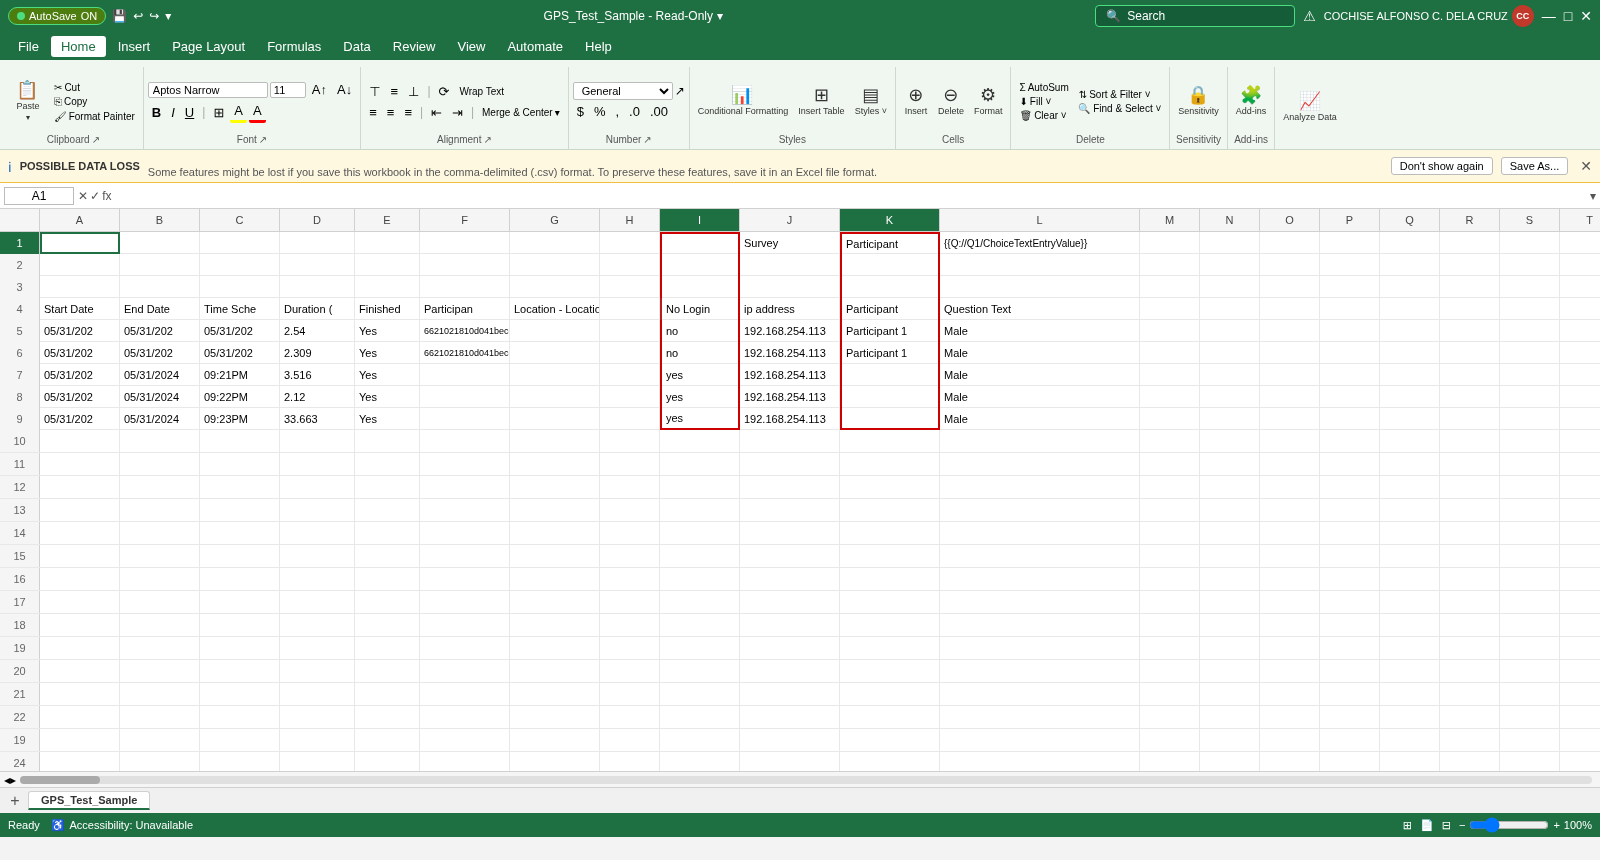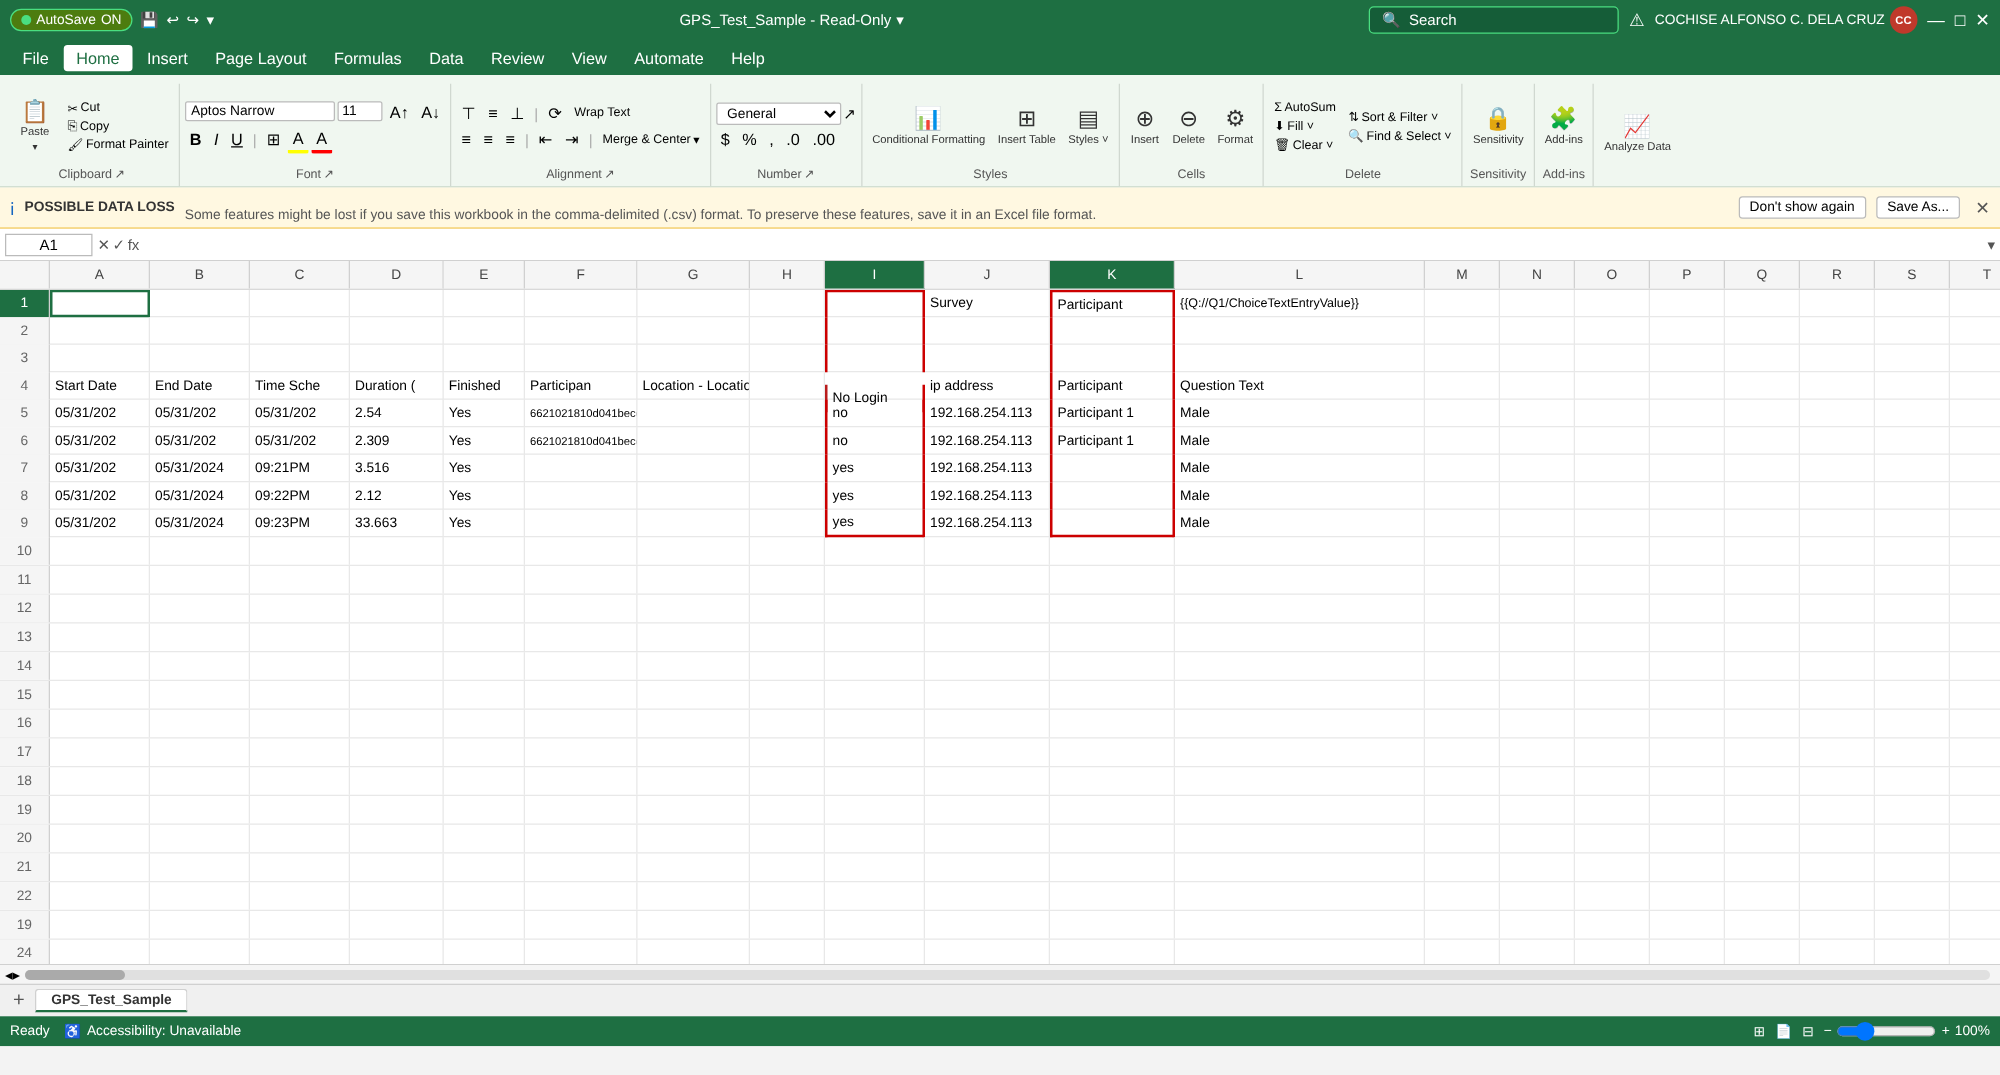--- a/index.html
+++ b/index.html
@@ -714,21 +714,21 @@
     <div class="data-row">
       <div class="row-num">4</div>
       <div class="cell col-A">Start Date</div>
       <div class="cell col-B">End Date</div>
       <div class="cell col-C">Time Sche</div>
       <div class="cell col-D">Duration (</div>
       <div class="cell col-E">Finished</div>
       <div class="cell col-F">Participan</div>
       <div class="cell col-G">Location - Location</div>
       <div class="cell col-H"></div>
-      <div class="cell col-I" style="border-left:2px solid #b91c1c; border-right:2px solid #cc0000;margin-top:10px;">No Login</div>
+      <div class="cell col-I" style="border-left:2px solid #b91c1c; border-right:2px solid #cc0000;">No Login</div>
       <div class="cell col-J">ip address</div>
       <div class="cell col-K" style="border-left:2px solid #cc0000; border-right:2px solid #cc0000;">Participant</div>
       <div class="cell col-L">Question Text</div>
       <div class="cell col-M"></div>
       <div class="cell col-N"></div>
       <div class="cell col-O"></div>
       <div class="cell col-P"></div>
       <div class="cell col-Q"></div>
       <div class="cell col-R"></div>
       <div class="cell col-S"></div>

